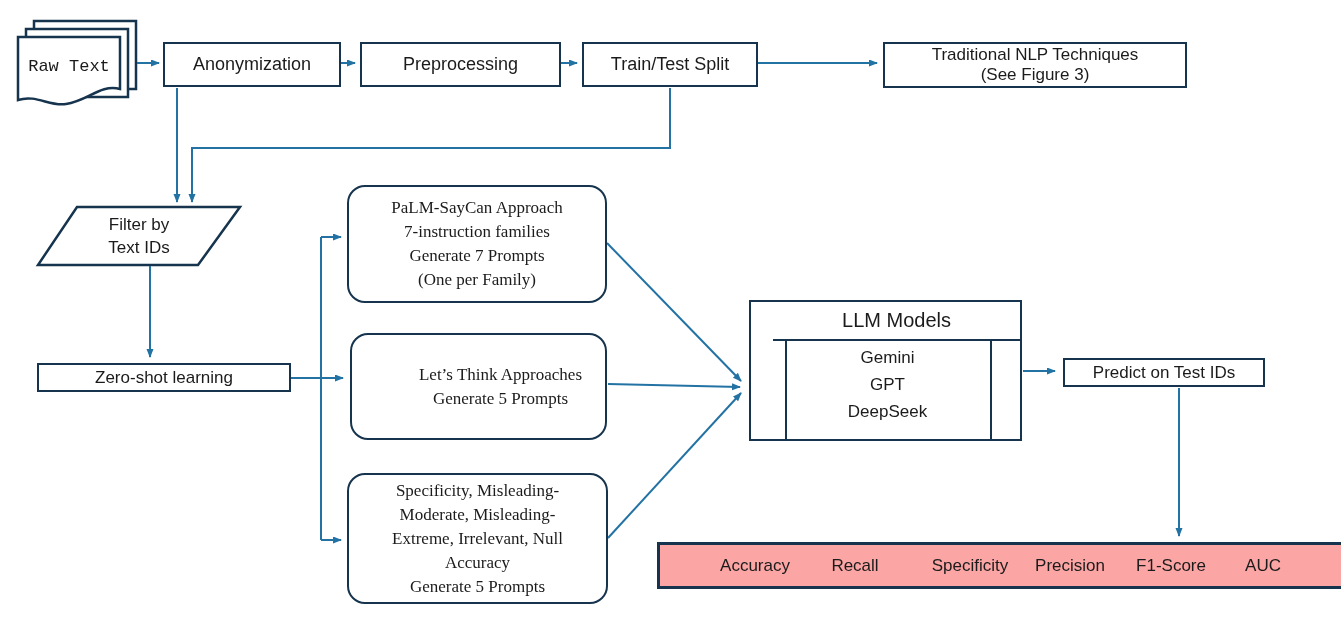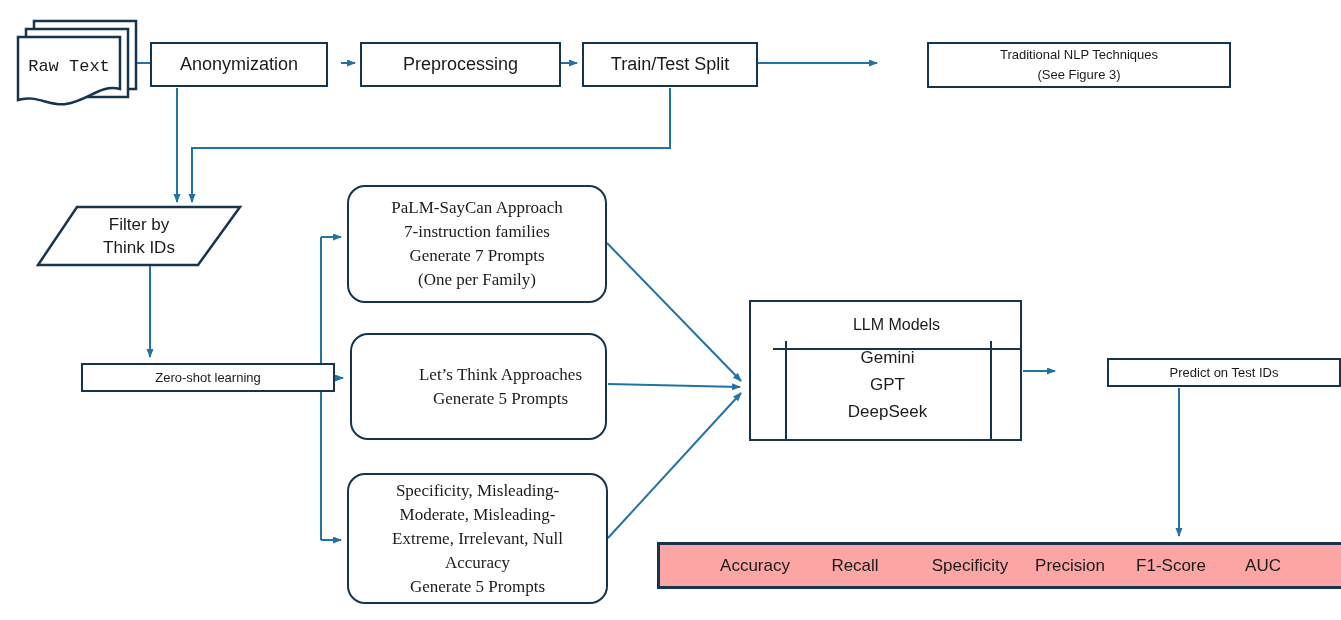--- a/index.html
+++ b/index.html
@@ -19,41 +19,41 @@
   svg.layer{position:absolute;left:0;top:0;width:1341px;height:620px;}
   .shape{fill:#fff;stroke:var(--border);stroke-width:2.5;}
   .conn{fill:none;stroke:var(--connector);stroke-width:2;}
   .arrowhead{fill:var(--connector);}
   .box{
     position:absolute;box-sizing:border-box;
     border:2px solid var(--border);background:#fff;
     display:flex;align-items:center;justify-content:center;
     text-align:center;font-size:18px;line-height:21px;
   }
-  .box.small{font-size:13px;margin-left:44px;}
+  .box.small{font-size:17px;}
   .box.multi{flex-direction:column;}
   .rounded{
     border-radius:18px;border-width:2.5px;
     font-size:17px;line-height:24px;font-family:Liberation Serif, serif;
   }
   .overlay-label{
     position:absolute;display:flex;flex-direction:column;
     align-items:center;justify-content:center;text-align:center;
     font-size:17px;line-height:23px;
   }
   
   .llm{
     position:absolute;box-sizing:border-box;
     left:749px;top:300px;width:273px;height:141px;
     border:2.5px solid var(--border);background:#fff;
   }
   .llm-title{
-    box-sizing:border-box;height:48px;border-bottom:2.5px solid var(--border);
+    box-sizing:border-box;height:39px;border-bottom:2.5px solid var(--border);
     display:flex;align-items:center;justify-content:center;
-    font-size:16px;
+    font-size:20px;
     margin-left:22px;
   }
   .llm-strip{
     position:absolute;top:39px;bottom:0;width:0;
     border-left:2.5px solid var(--border);
   }
   .llm-models{
     position:absolute;left:34px;top:42px;width:205px;
     display:flex;flex-direction:column;align-items:center;
     font-size:17px;line-height:27px;text-align:center;
@@ -107,24 +107,24 @@
     <path class="conn" d="M1023,371 H1055" marker-end="url(#arrow)"></path>
     <path class="conn" d="M1179,388 V536" marker-end="url(#arrow)"></path>
   </svg>
 
   <div class="overlay-label" style="left:18px;top:52px;width:102px;height:28px;font-family:Liberation Mono, monospace;">
     <span>Raw Text</span>
   </div>
 
   <div class="overlay-label" style="left:48px;top:211px;width:182px;height:50px;">
     <span>Filter by</span>
-    <span>Think IDs</span>
+    <span>Text IDs</span>
   </div>
 
-  <div class="box" style="left:150px;top:42px;width:178px;height:45px;">
+  <div class="box" style="left:163px;top:42px;width:178px;height:45px;">
     <span>Anonymization</span>
   </div>
 
   <div class="box" style="left:360px;top:42px;width:201px;height:45px;">
     <span>Preprocessing</span>
   </div>
 
   <div class="box" style="left:582px;top:42px;width:176px;height:45px;">
     <span>Train/Test Split</span>
   </div>
@@ -164,21 +164,21 @@
     </div>
     <div class="llm-strip" style="left:34px;"></div>
     <div class="llm-strip" style="left:239px;"></div>
     <div class="llm-models">
       <span>Gemini</span>
       <span>GPT</span>
       <span>DeepSeek</span>
     </div>
   </div>
 
-  <div class="box small" style="left:1063px;top:358px;width:234px;height:29px;">
+  <div class="box small" style="left:1063px;top:358px;width:202px;height:29px;">
     <span>Predict on Test IDs</span>
   </div>
 
   <div class="metrics">
     <span class="metric" style="left:95px;">Accuracy</span>
     <span class="metric" style="left:195px;">Recall</span>
     <span class="metric" style="left:310px;">Specificity</span>
     <span class="metric" style="left:410px;">Precision</span>
     <span class="metric" style="left:511px;">F1-Score</span>
     <span class="metric" style="left:603px;">AUC</span>

